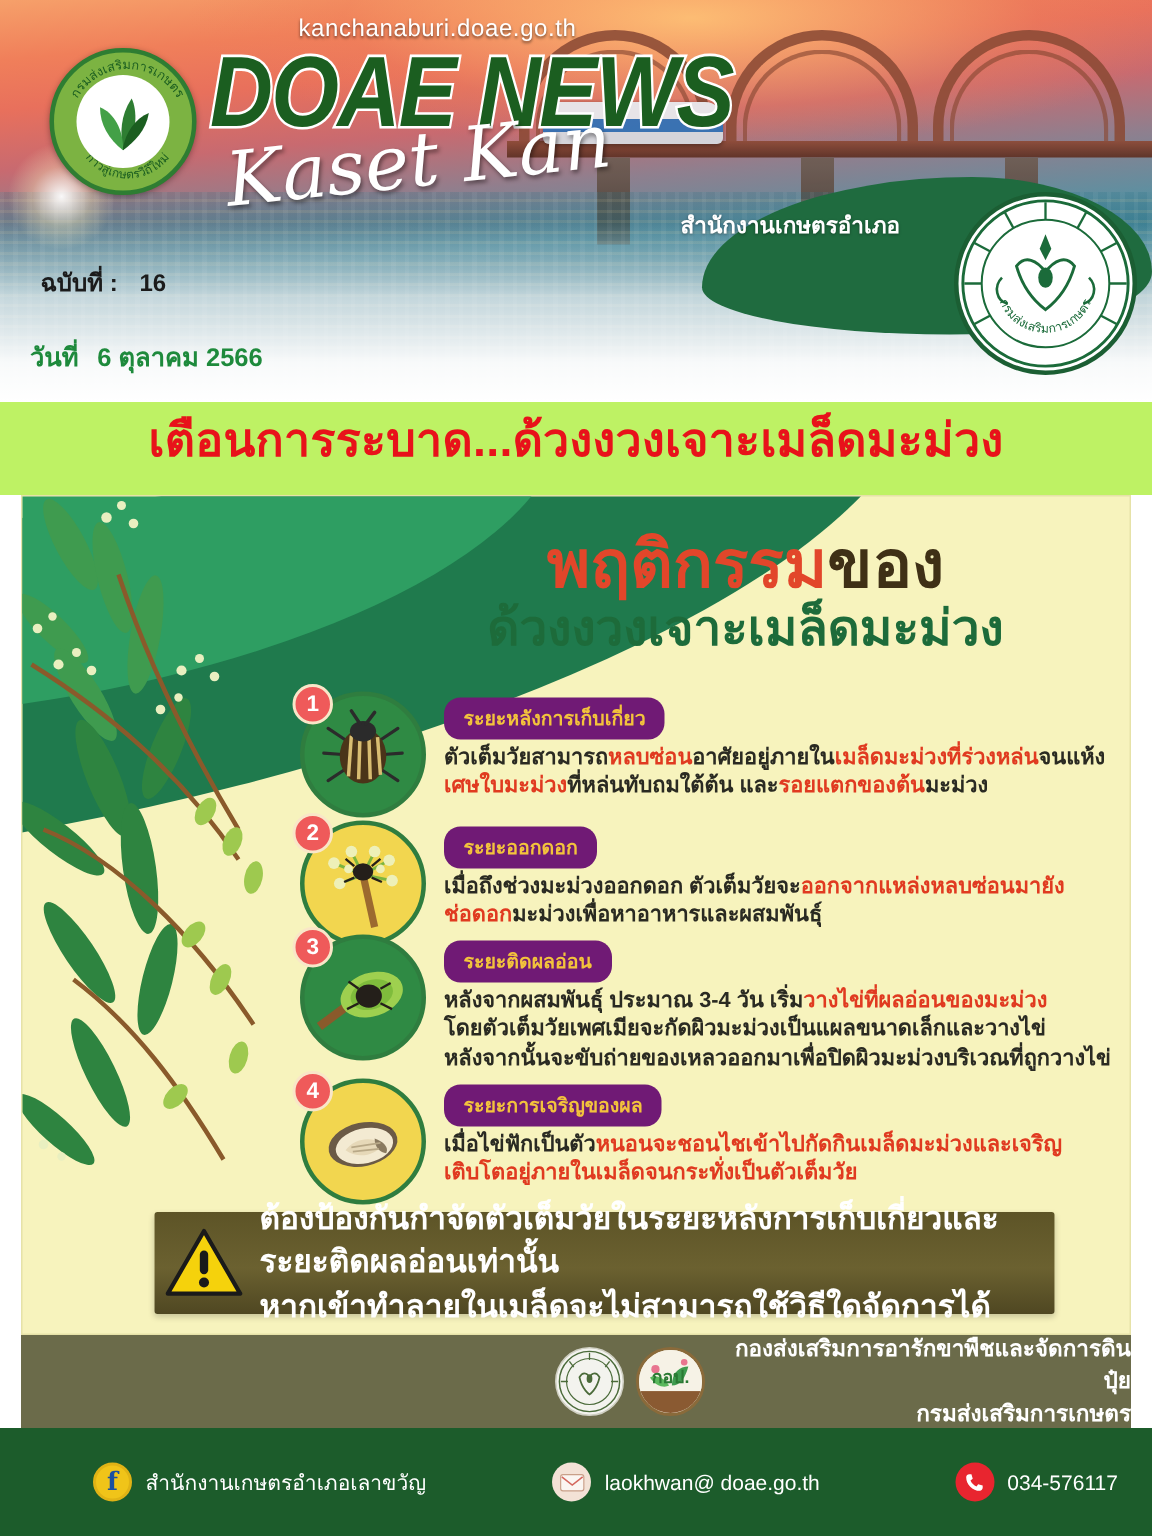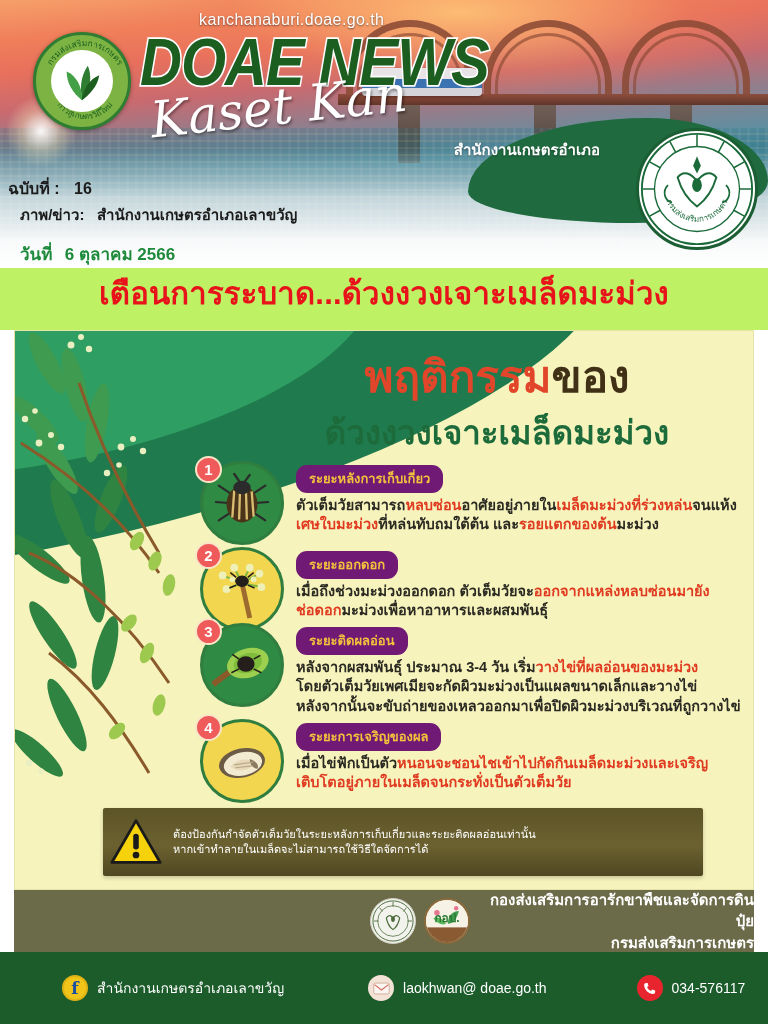--- a/index.html
+++ b/index.html
@@ -152,21 +152,21 @@
 
   
   .foliage { position:absolute; left:-6px; top:-8px; width:230px; height:470px; }
 
   .ig-title {
     position:absolute; left:232px; top:24px; width:500px; text-align:center; z-index:4;
   }
   .ig-title .l1 { font-size:44px; font-weight:bold; line-height:1.02; }
   .ig-title .l1 .hot { color:#e2462a; }
   .ig-title .l1 .drk { color:#3f3016; }
-  .ig-title .l2 { font-size:33px; font-weight:bold; color:#1d6b3a; line-height:1.05; margin-top:16px; }
+  .ig-title .l2 { font-size:33px; font-weight:bold; color:#1d6b3a; line-height:1.05; margin-top:2px; }
 
   
   .step {
     position:absolute; left:185px; width:548px; z-index:4;
     display:flex; align-items:flex-start;
   }
   .step-icon {
     position:relative; width:84px; height:84px; flex:0 0 84px;
     border-radius:50%; border:3px solid #2f7d3f; overflow:visible;
     display:flex; align-items:center; justify-content:center;
@@ -189,21 +189,21 @@
   .step-text .r { color:#e03a20; }
 
   
   .warn {
     position:absolute; left:88px; top:477px; width:600px; height:68px; z-index:5;
     background:linear-gradient(180deg,#5d5427,#6b6130 55%,#4f4722);
     display:flex; align-items:center; border-radius:2px;
     box-shadow:0 2px 4px rgba(0,0,0,.2);
   }
   .warn-tri { width:66px; flex:0 0 66px; display:flex; align-items:center; justify-content:center; }
-  .warn-text { color:#ffffff; font-size:11px; font-weight:normal; line-height:1.4; padding-left:4px; }
+  .warn-text { color:#ffffff; font-size:21px; font-weight:bold; line-height:1.4; padding-left:4px; }
 
   
   .credit {
     position:absolute; left:14px; top:890px; width:740px; height:62px;
     background:#6b6b4a; display:flex; align-items:center; padding-left:348px;
   }
   .credit-seal {
     position:absolute; left:356px; top:8px; width:46px; height:46px; border-radius:50%;
     background:#f3f3ee; border:1px solid #cfcfc2; display:flex; align-items:center; justify-content:center;
   }
@@ -301,29 +301,25 @@
       <ellipse cx="60" cy="56" rx="5" ry="7" fill="#1b6b3a"></ellipse>
       <defs>
           <path id="sealarc" d="M 60,60 m -34,0 a 34,34 0 1,0 68,0" fill="none"></path>
         </defs>
       <text font-size="8.5" fill="#1b6b3a" font-family="Liberation Sans, sans-serif">
         <textPath href="#sealarc" startOffset="50%" text-anchor="middle">กรมส่งเสริมการเกษตร</textPath>
       </text>
     </svg>
   </div>
 
-  <div style="position:absolute;left:8px;top:176px;z-index:9;">
+  <div style="position:absolute;left:27px;top:176px;z-index:9;">
     <span style="font-size:16px;font-weight:bold;color:#1b1b1b;">ฉบับที่ :</span>
     <span style="font-size:16px;font-weight:bold;color:#1b1b1b;margin-left:10px;">16</span>
   </div>
-  <div style="position:absolute;left:20px;top:203px;z-index:9;">
-    <span style="font-size:15px;font-weight:bold;color:#1b1b1b;">ภาพ/ข่าว:</span>
-    <span style="font-size:15px;font-weight:bold;color:#1b1b1b;margin-left:8px;">สำนักงานเกษตรอำเภอเลาขวัญ</span>
-  </div>
-  <div style="position:absolute;left:20px;top:240px;z-index:9;">
+  <div style="position:absolute;left:20px;top:224px;z-index:9;">
     <span style="font-size:17px;font-weight:bold;color:#1e8a3c;">วันที่</span>
     <span style="font-size:17px;font-weight:bold;color:#1e8a3c;margin-left:8px;">6 ตุลาคม 2566</span>
   </div>
 </div>
 
 <div class="headline">
   <span>เตือนการระบาด...ด้วงงวงเจาะเมล็ดมะม่วง</span>
 </div>
 
 <div class="info-panel">

